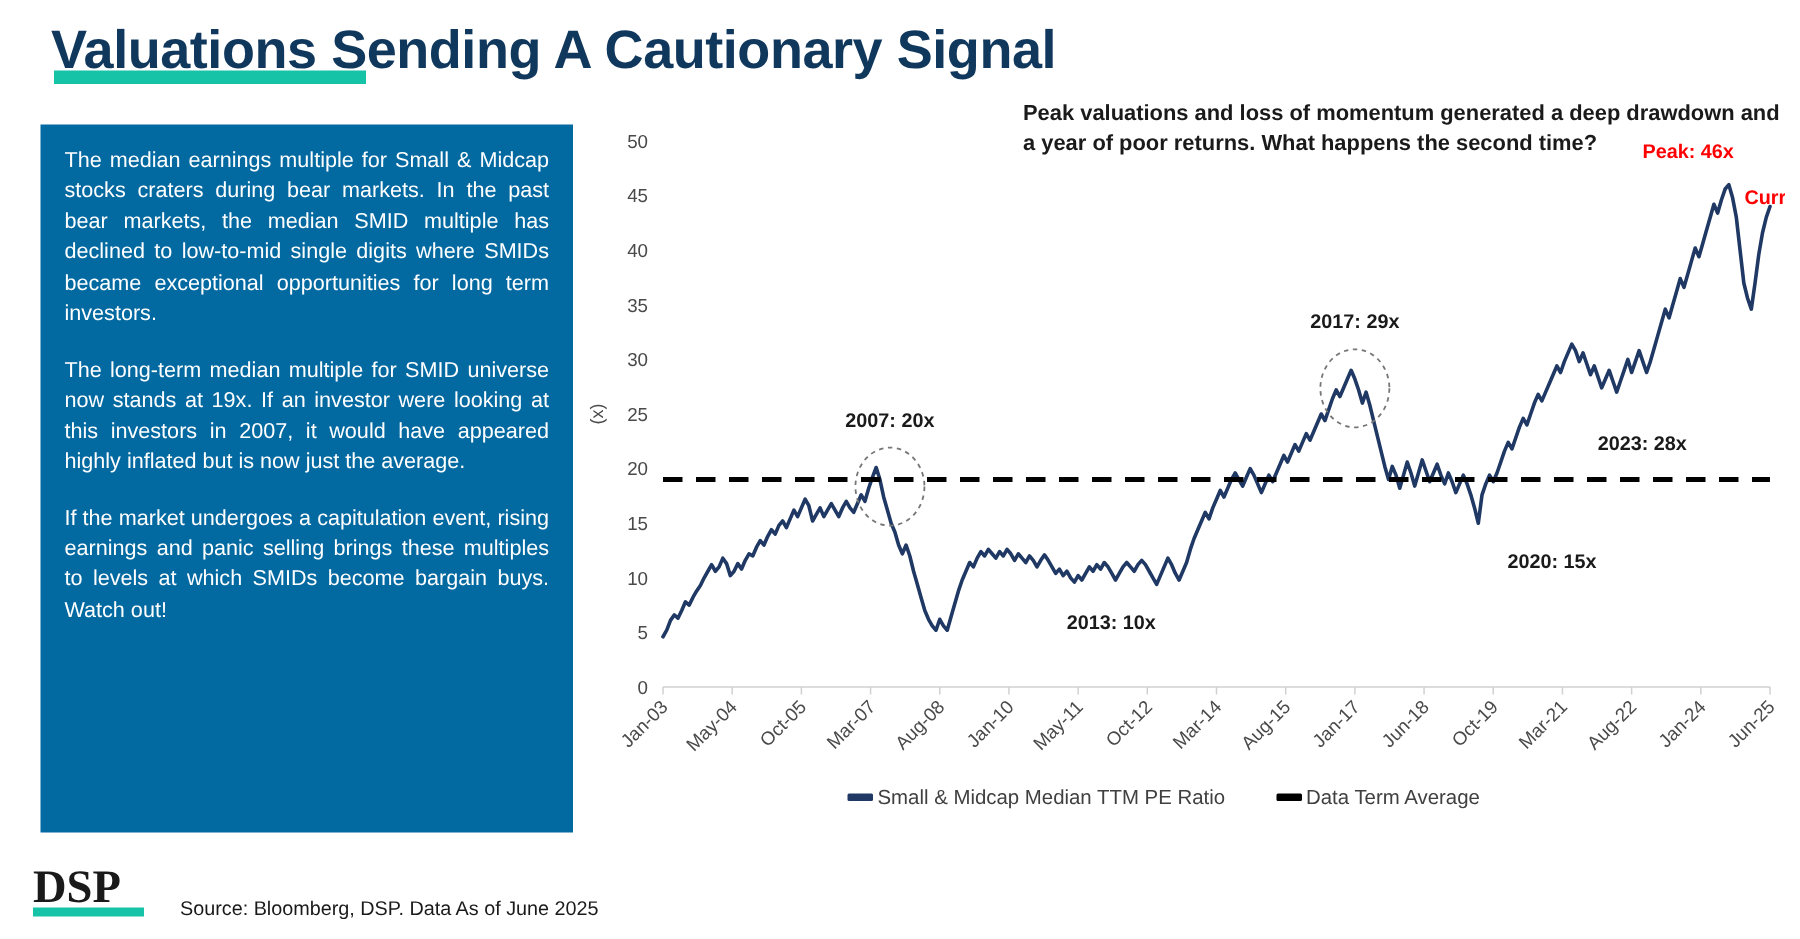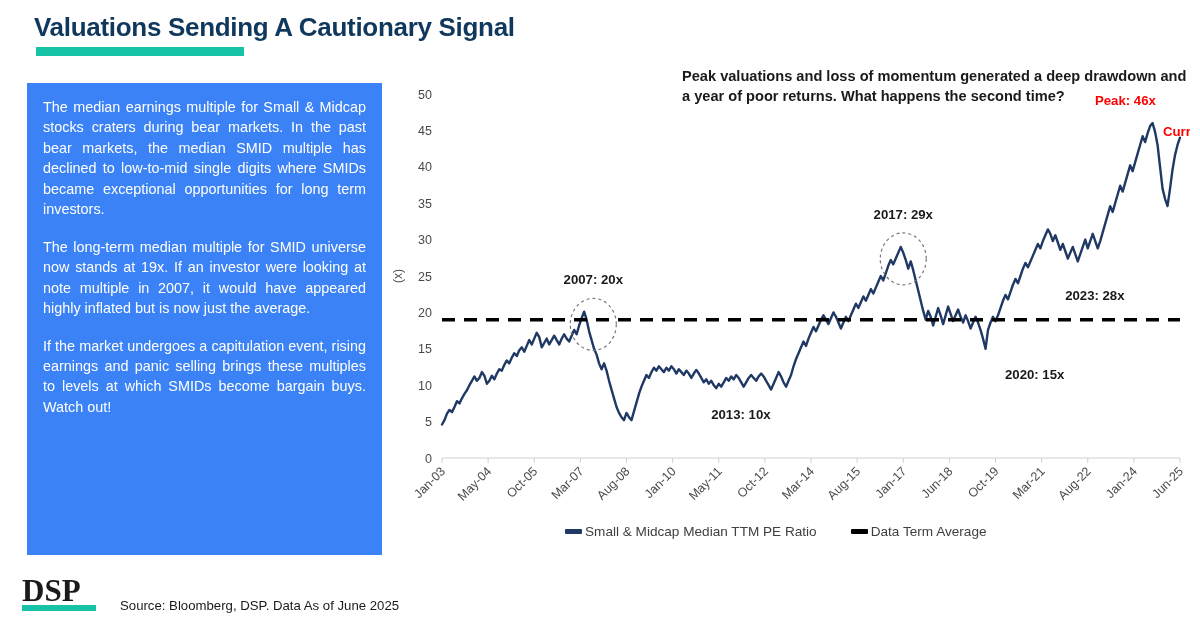--- a/index.html
+++ b/index.html
@@ -3,21 +3,21 @@
 <meta charset="utf-8">
 <style>
   html,body{margin:0;padding:0;}
   body{
     width:1200px;height:626px;background:#ffffff;
     font-family:"Liberation Sans", sans-serif;
     position:relative;overflow:hidden;
   }
   #page-title{
     position:absolute;left:34px;top:12px;
-    font-size:26px;font-weight:bold;color:#10375C;
+    font-size:36px;font-weight:bold;color:#10375C;
     letter-spacing:-0.3px;white-space:nowrap;
   }
   #title-underline{
     position:absolute;left:36px;top:47px;width:208px;height:9px;background:#17C3A7;
   }
   #text-panel{
     position:absolute;left:27px;top:83px;width:355px;height:472px;
     background:#14405F;box-sizing:border-box;padding:14px 16px 10px 16px;
   }
   #text-panel p{
@@ -53,23 +53,23 @@
     position:absolute;left:120px;top:598px;
     font-size:13.2px;color:#1A1A1A;white-space:nowrap;
   }
 </style>
 </head>
 <body>
 
 <div id="page-title">Valuations Sending A Cautionary Signal</div>
 <div id="title-underline"></div>
 
-<div id="text-panel" style="background: #3b82f6;">
+<div id="text-panel" style="background: #0369a1;">
     <p>The median earnings multiple for Small &amp; Midcap stocks craters during bear markets. In the past bear markets, the median SMID multiple has declined to low-to-mid single digits where SMIDs became exceptional opportunities for long term investors.</p>
-    <p>The long-term median multiple for SMID universe now stands at 19x. If an investor were looking at note multiple in 2007, it would have appeared highly inflated but is now just the average.</p>
+    <p>The long-term median multiple for SMID universe now stands at 19x. If an investor were looking at this investors in 2007, it would have appeared highly inflated but is now just the average.</p>
     <p>If the market undergoes a capitulation event, rising earnings and panic selling brings these multiples to levels at which SMIDs become bargain buys. Watch out!</p>
   </div>
 
 <div id="chart-note">Peak valuations and loss of momentum generated a deep drawdown and a year of poor returns. What happens the second time?</div>
 
 <div id="chart-area">
   <svg id="chart-svg" width="800" height="470" viewBox="0 0 800 470">
       <text x="42" y="382.5" text-anchor="end" font-family="&quot;Liberation Sans&quot;, sans-serif" font-size="12.5" fill="#4A4A4A">0</text>
       <text x="42" y="346.1" text-anchor="end" font-family="&quot;Liberation Sans&quot;, sans-serif" font-size="12.5" fill="#4A4A4A">5</text>
       <text x="42" y="309.7" text-anchor="end" font-family="&quot;Liberation Sans&quot;, sans-serif" font-size="12.5" fill="#4A4A4A">10</text>

